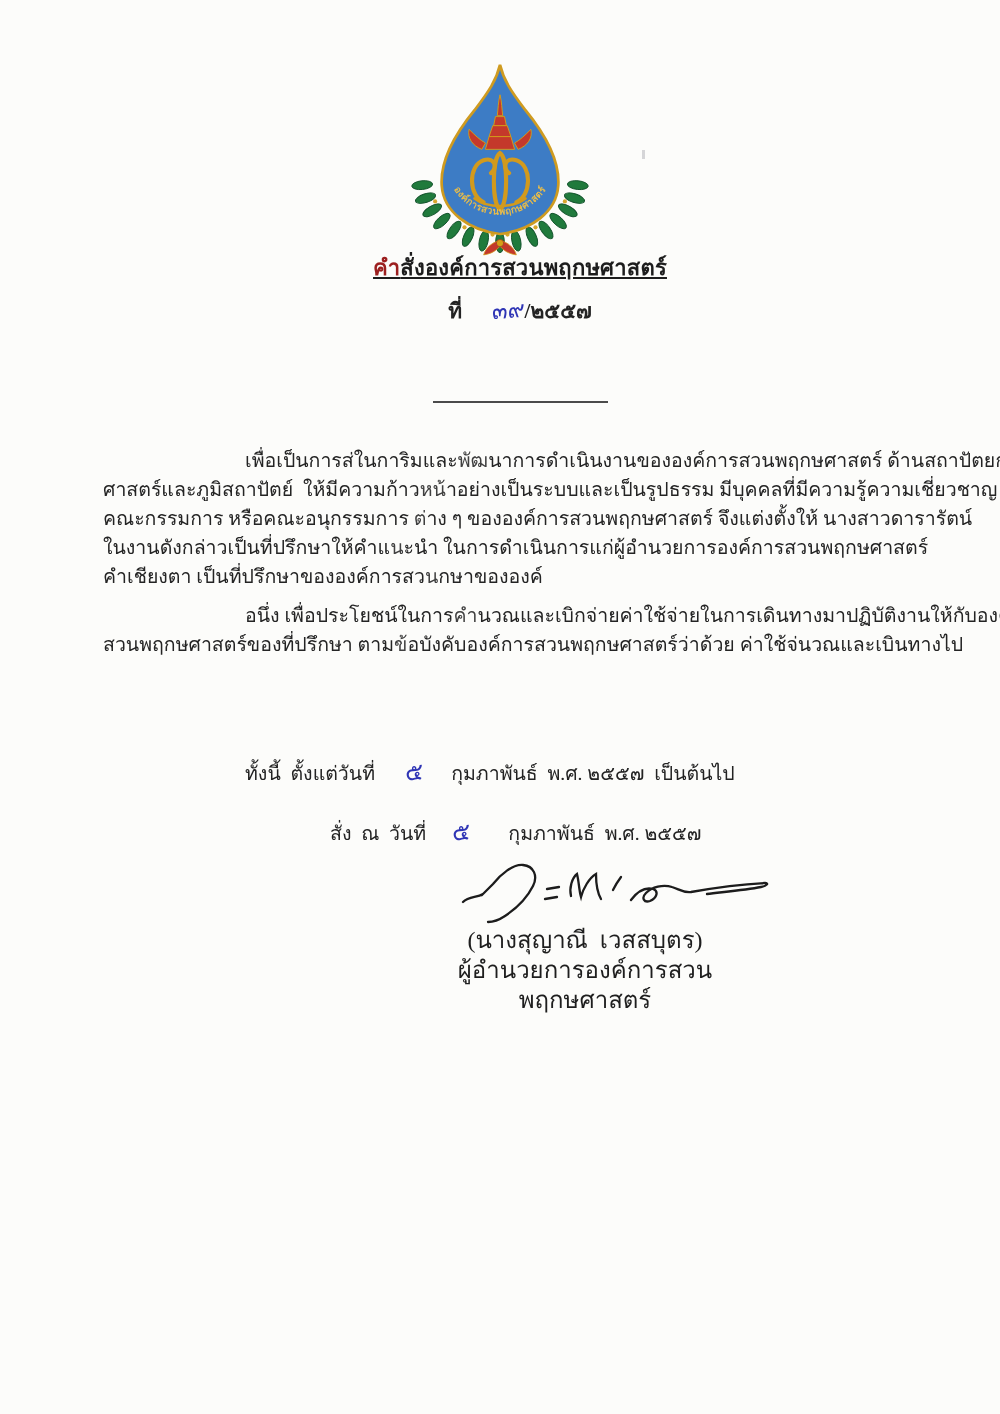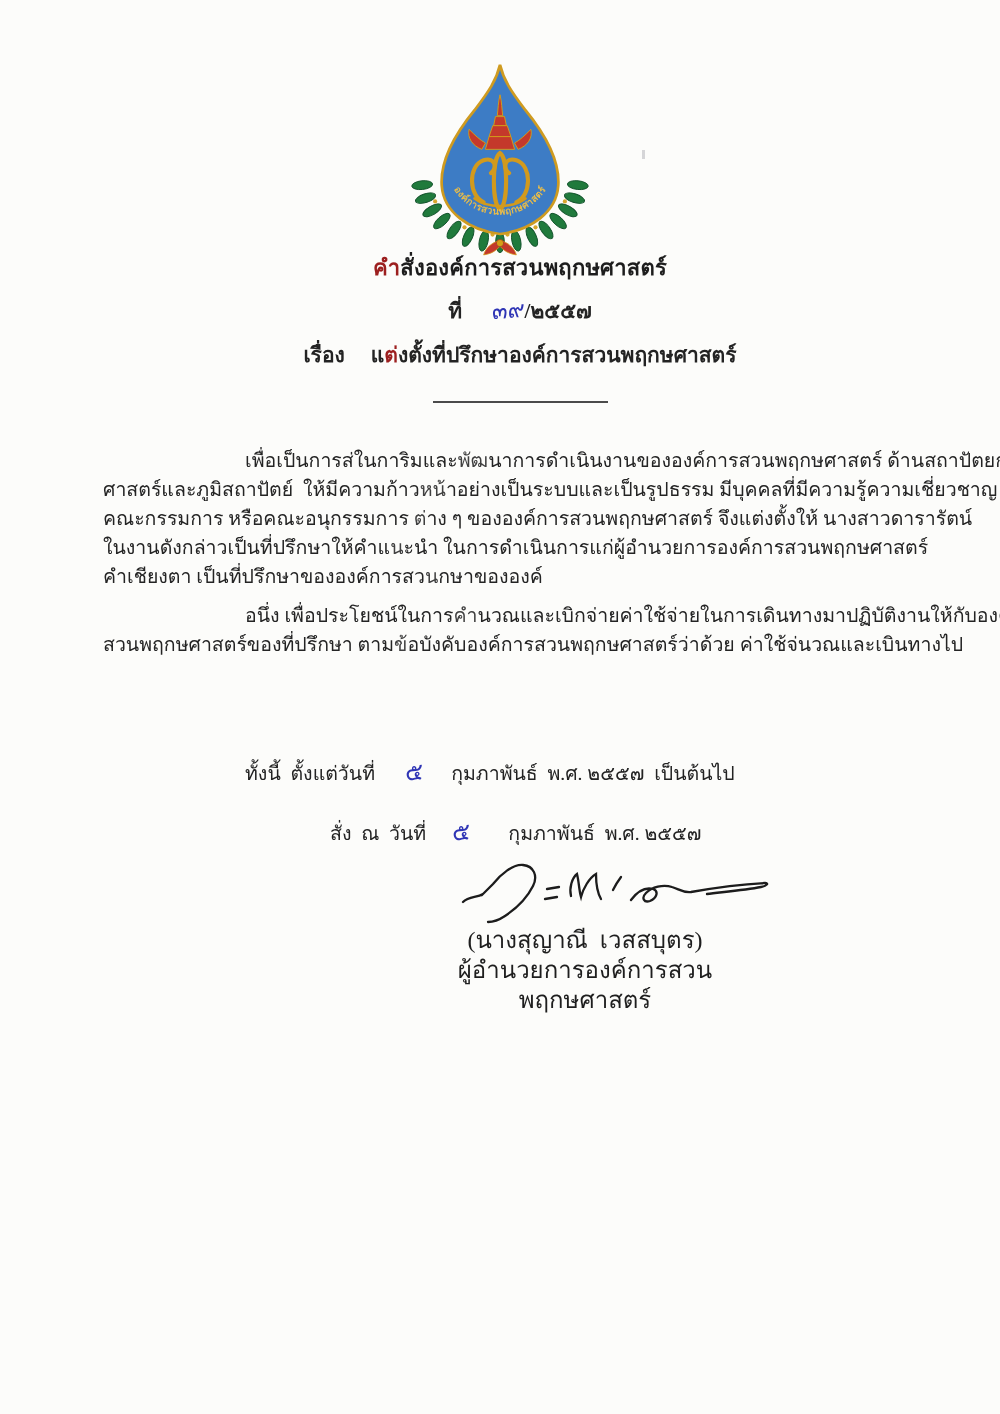--- a/index.html
+++ b/index.html
@@ -4,21 +4,21 @@
 <style>
   html,body{margin:0;padding:0;background:#e9e9e9;}
   .page{
     position:relative;width:1000px;height:1414px;margin:0 auto;
     background:#fcfcfa;overflow:hidden;
     font-family:"Liberation Serif","DejaVu Serif",serif;
     color:#232323;
   }
   .abs{position:absolute;}
   .centerband{left:40px;width:960px;text-align:center;}
-  .doc-title{top:250px;font-size:22px;font-weight:bold;color:#1d1d1d;letter-spacing:.2px;}
+  .doc-title{top:250px;font-size:22px;font-weight:bold;color:#1d1d1d;letter-spacing:.2px;text-decoration:underline;}
   .doc-no{top:292px;font-size:21px;font-weight:bold;}
   .doc-no .gap{display:inline-block;width:30px;}
   .hand{color:#2f35b5;font-size:24px;font-weight:normal;display:inline-block;transform:rotate(-3deg);}
   .hand-39{font-size:23px;transform:rotate(-4deg) skewX(-6deg);}
   .subject{top:338px;font-size:21px;font-weight:bold;}
   .subject .lbl{margin-right:26px;}
   .divider{top:401px;left:433px;width:175px;height:2px;background:#4b4b4b;}
   .speck{top:150px;left:642px;width:3px;height:9px;background:rgba(110,110,125,.28);}
   .body-par{left:103px;width:806px;font-size:19.5px;line-height:29px;color:#242424;}
   .p1{top:446px;}
@@ -100,23 +100,20 @@
       <circle cx="100" cy="201" r="4" fill="#d4a017" stroke="#a23327"></circle>
     </g>
   </svg>
 
   <div class="abs centerband doc-title"><span class="ink-r">คำ</span><span>สั่งองค์การสวนพฤกษศาสตร์</span></div>
 
   <div class="abs centerband doc-no">
     <span>ที่</span><span class="gap"></span><span class="hand hand-39">๓๙</span><span>/๒๕๕๗</span>
   </div>
 
-  <div class="abs centerband subject">
-    <span class="lbl">เรื่อง</span><span><span>แ</span><span class="ink-r">ต่</span><span>งตั้งที่ปรึกษาองค์การสวนพฤกษศาสตร์</span></span>
-  </div>
 
   <div class="abs divider"></div>
   <div class="abs speck"></div>
 
   <div class="abs body-par p1">
     <div class="line indent"><span>เพื่อเป็นการส่ในการิมและ</span><span class="ink-b">พัฒ</span><span>นาการดำเนินงานขององค์การสวนพฤกษศาสตร์ ด้านสถาปัตยกรรม</span></div>
     <div class="line"><span>ศาสตร์และภูมิสถาปัตย์ &nbsp;ให้มีความก้าว</span><span class="ink-b">หน้</span><span>าอย่างเป็นระบบและเป็นรูปธรรม มีบุคคลที่มีความรู้ความเชี่ยวชาญ</span></div>
     <div class="line"><span>คณะกรรมการ หรือคณะอนุกรรมการ </span><span class="ink-b">ต่</span><span>าง ๆ ขององค์การสวนพฤกษศาสตร์ จึงแต่งตั้งให้ นางสาวดารารัตน์</span></div>
     <div class="line"><span>ในงานดังกล่าวเป็นที่ปรึกษาให้คำแ</span><span class="ink-b">น</span><span>ะนำ ในการดำเนินการแก่ผู้อำนวยการองค์การสวนพฤกษศาสตร์</span></div>
     <div class="line"><span>คำเชียงตา เป็นที่ปรึกษาขององค์การสว</span><span class="ink-b">น</span><span>กษาขององค์</span></div>

